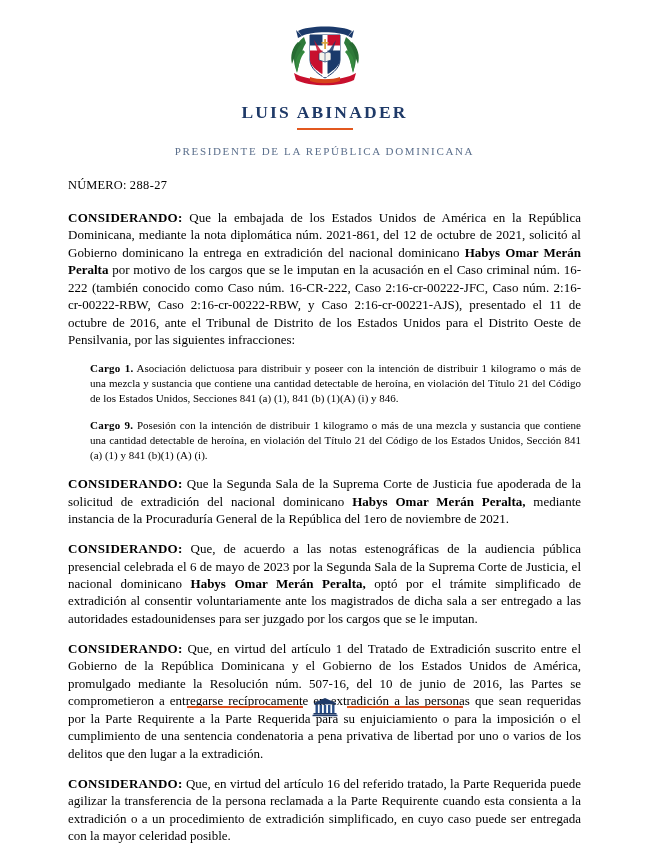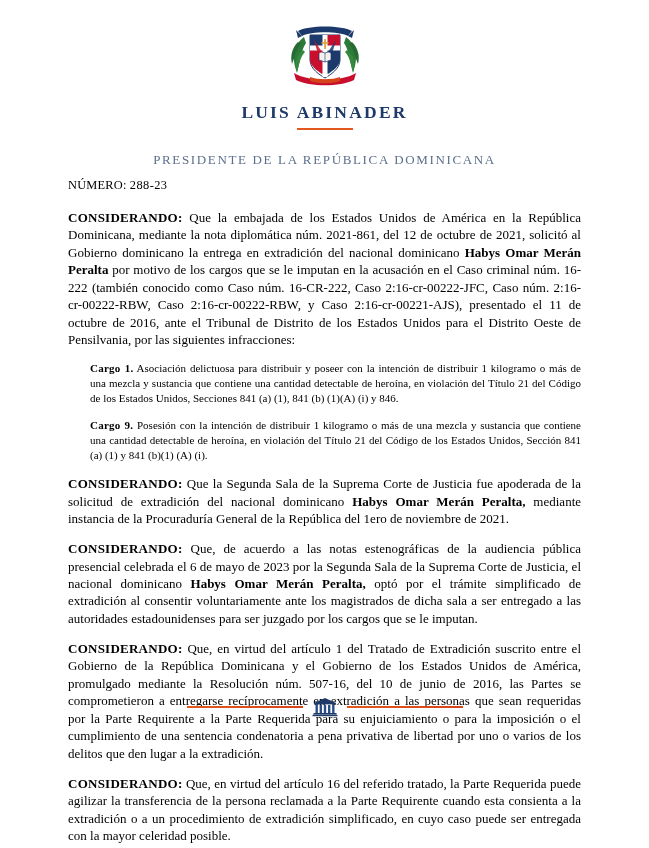--- a/index.html
+++ b/index.html
@@ -39,23 +39,23 @@
     font-weight:700;
     color:#1f3a68;
   }
   .rule-orange{
     width:56px;
     height:2.4px;
     background:#e2581f;
     margin:5px auto 0 auto;
   }
   .pres-sub{
-    margin-top:22px;
+    margin-top:15px;
     font-family:"Liberation Serif","DejaVu Serif",serif;
-    font-size:13px;
+    font-size:11px;
     letter-spacing:1.65px;
     color:#5b6f8c;
     font-weight:400;
   }
 
   
   .body{
     position:absolute;
     left:68px;
     top:178px;
@@ -159,21 +159,21 @@
 
     <div class="pres-name">LUIS ABINADER</div>
     <div class="rule-orange"></div>
     <div class="pres-sub">PRESIDENTE DE LA REPÚBLICA DOMINICANA</div>
   </div>
 
   <div class="body">
 
     <div class="numero">
       <span class="lab">NÚMERO:</span>
-      <span class="val">288-23</span>
+      <span class="val">288-27</span>
     </div>
 
     <p class="para">
       <span class="lead">CONSIDERANDO:</span><span> Que la embajada de los Estados Unidos de América en la República Dominicana, mediante la nota diplomática núm. 2021-861, del 12 de octubre de 2021, solicitó al Gobierno dominicano la entrega en extradición del nacional dominicano </span><span class="nm">Habys Omar Merán Peralta</span><span> por motivo de los cargos que se le imputan en la acusación en el Caso criminal núm. 16-222 (también conocido como Caso núm. 16-CR-222, Caso 2:16-cr-00222-JFC, Caso núm. 2:16-cr-00222-RBW, Caso 2:16-cr-00222-RBW, y Caso 2:16-cr-00221-AJS), presentado el 11 de octubre de 2016, ante el Tribunal de Distrito de los Estados Unidos para el Distrito Oeste de Pensilvania, por las siguientes infracciones:</span>
     </p>
 
     <p class="cargo">
       <span class="lead">Cargo 1.</span><span> Asociación delictuosa para distribuir y poseer con la intención de distribuir 1 kilogramo o más de una mezcla y sustancia que contiene una cantidad detectable de heroína, en violación del Título 21 del Código de los Estados Unidos, Secciones 841 (a) (1), 841 (b) (1)(A) (i) y 846.</span>
     </p>
 

